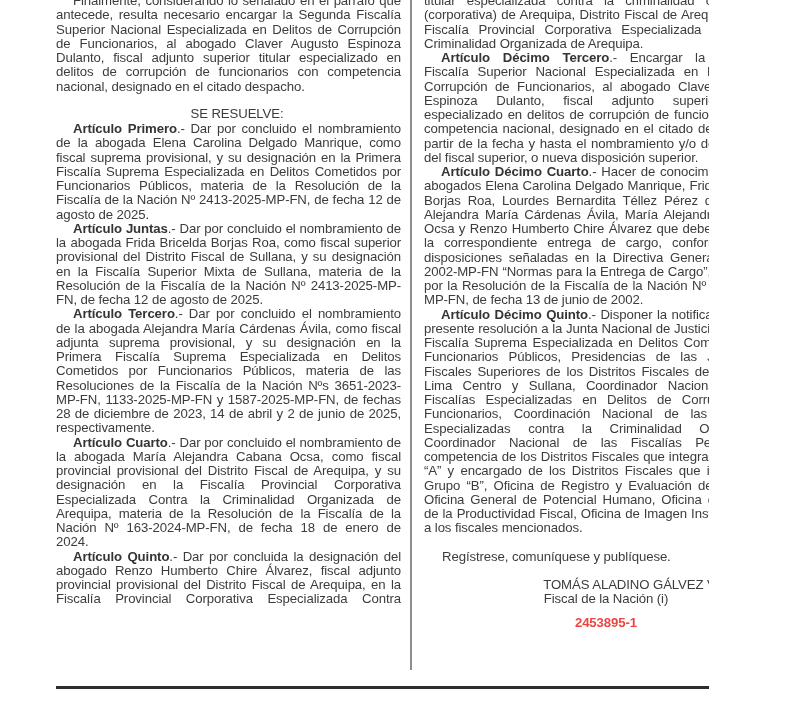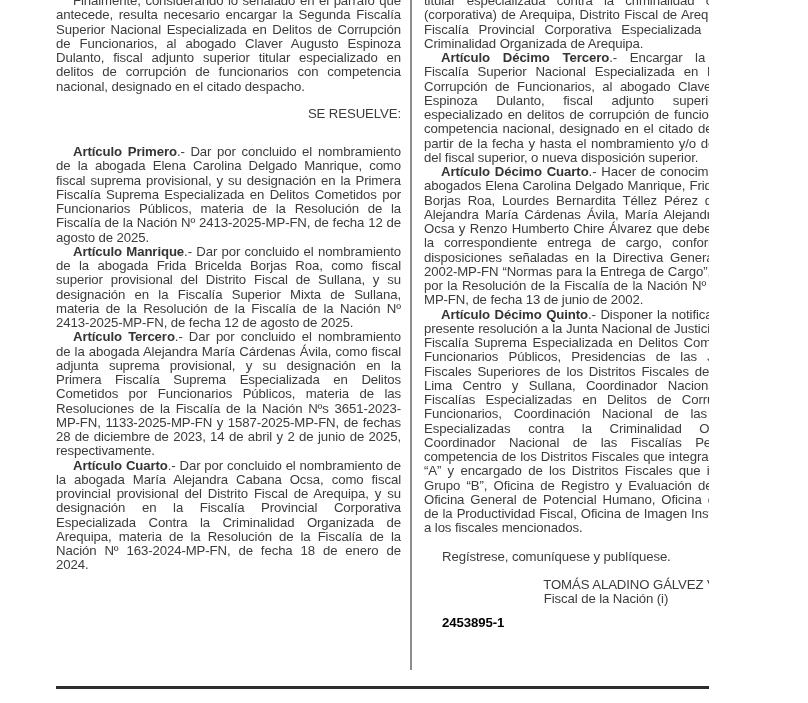--- a/index.html
+++ b/index.html
@@ -39,22 +39,22 @@
     text-indent: 17px;
   }
   .para .art {
     font-weight: bold;
     color: #343434;
   }
   .no-indent { text-indent: 0; }
   .justify-last { text-align-last: justify; }
 
   .standalone {
-    margin: 13px 0 24px 0;
-    text-align: right;
+    margin: 13px 0 1px 0;
+    text-align: center;
   }
 
   .closing {
     margin: 14px 0 0 0;
     padding-left: 18px;
     text-align: left;
   }
   .sig-name {
     margin: 14px 0 0 0;
     padding-left: 18px;
@@ -62,22 +62,22 @@
   }
   .sig-title {
     margin: 0;
     padding-left: 18px;
     text-align: center;
   }
   .pub-code {
     margin: 10px 0 0 0;
     padding-left: 18px;
     font-weight: bold;
-    color: #000000;
-    text-align: left;
+    color: #ef4444;
+    text-align: center;
   }
 
   .column-divider {
     position: absolute;
     left: 410px;
     top: 0;
     width: 2px;
     height: 670px;
     background: #8d8d8d;
   }
@@ -92,23 +92,24 @@
 </style>
 </head>
 <body>
 
 <div class="page">
 
   <div class="col col-left">
     <p class="para"><b class="art"></b><span>Finalmente, considerando lo señalado en el párrafo que antecede, resulta necesario encargar la Segunda Fiscalía Superior Nacional Especializada en Delitos de Corrupción de Funcionarios, al abogado Claver Augusto Espinoza Dulanto, fiscal adjunto superior titular especializado en delitos de corrupción de funcionarios con competencia nacional, designado en el citado despacho.</span></p>
     <p class="para standalone"><span>SE RESUELVE:</span></p>
     <p class="para"><b class="art">Artículo Primero</b><span>.- Dar por concluido el nombramiento de la abogada Elena Carolina Delgado Manrique, como fiscal suprema provisional, y su designación en la Primera Fiscalía Suprema Especializada en Delitos Cometidos por Funcionarios Públicos, materia de la Resolución de la Fiscalía de la Nación Nº 2413-2025-MP-FN, de fecha 12 de agosto de 2025.</span></p>
-    <p class="para"><b class="art">Artículo Manrique</b><span>.- Dar por concluido el nombramiento de la abogada Frida Bricelda Borjas Roa, como fiscal superior provisional del Distrito Fiscal de Sullana, y su designación en la Fiscalía Superior Mixta de Sullana, materia de la Resolución de la Fiscalía de la Nación Nº 2413-2025-MP-FN, de fecha 12 de agosto de 2025.</span></p>
+    <p class="para"><b class="art">Artículo Juntas</b><span>.- Dar por concluido el nombramiento de la abogada Frida Bricelda Borjas Roa, como fiscal superior provisional del Distrito Fiscal de Sullana, y su designación en la Fiscalía Superior Mixta de Sullana, materia de la Resolución de la Fiscalía de la Nación Nº 2413-2025-MP-FN, de fecha 12 de agosto de 2025.</span></p>
     <p class="para"><b class="art">Artículo Tercero</b><span>.- Dar por concluido el nombramiento de la abogada Alejandra María Cárdenas Ávila, como fiscal adjunta suprema provisional, y su designación en la Primera Fiscalía Suprema Especializada en Delitos Cometidos por Funcionarios Públicos, materia de las Resoluciones de la Fiscalía de la Nación Nºs 3651-2023-MP-FN, 1133-2025-MP-FN y 1587-2025-MP-FN, de fechas 28 de diciembre de 2023, 14 de abril y 2 de junio de 2025, respectivamente.</span></p>
     <p class="para"><b class="art">Artículo Cuarto</b><span>.- Dar por concluido el nombramiento de la abogada María Alejandra Cabana Ocsa, como fiscal provincial provisional del Distrito Fiscal de Arequipa, y su designación en la Fiscalía Provincial Corporativa Especializada Contra la Criminalidad Organizada de Arequipa, materia de la Resolución de la Fiscalía de la Nación Nº 163-2024-MP-FN, de fecha 18 de enero de 2024.</span></p>
+    <p class="para justify-last"><b class="art">Artículo Quinto</b><span>.- Dar por concluida la designación del abogado Renzo Humberto Chire Álvarez, fiscal adjunto provincial provisional del Distrito Fiscal de Arequipa, en la Fiscalía Provincial Corporativa Especializada Contra</span></p>
   </div>
 
   <div class="column-divider"></div>
 
   <div class="col col-right">
     <p class="para no-indent"><b class="art"></b><span>titular especializada contra la criminalidad organizada (corporativa) de Arequipa, Distrito Fiscal de Arequipa, en la Fiscalía Provincial Corporativa Especializada Contra la Criminalidad Organizada de Arequipa.</span></p>
     <p class="para"><b class="art">Artículo Décimo Tercero</b><span>.- Encargar la Segunda Fiscalía Superior Nacional Especializada en Delitos de Corrupción de Funcionarios, al abogado Claver Augusto Espinoza Dulanto, fiscal adjunto superior titular especializado en delitos de corrupción de funcionarios con competencia nacional, designado en el citado despacho, a partir de la fecha y hasta el nombramiento y/o designación del fiscal superior, o nueva disposición superior.</span></p>
     <p class="para"><b class="art">Artículo Décimo Cuarto</b><span>.- Hacer de conocimiento a los abogados Elena Carolina Delgado Manrique, Frida Bricelda Borjas Roa, Lourdes Bernardita Téllez Pérez de Vargas, Alejandra María Cárdenas Ávila, María Alejandra Cabana Ocsa y Renzo Humberto Chire Álvarez que deben efectuar la correspondiente entrega de cargo, conforme a las disposiciones señaladas en la Directiva General Nº 007-2002-MP-FN “Normas para la Entrega de Cargo”, aprobada por la Resolución de la Fiscalía de la Nación Nº 972-2002-MP-FN, de fecha 13 de junio de 2002.</span></p>
     <p class="para"><b class="art">Artículo Décimo Quinto</b><span>.- Disponer la notificación de la presente resolución a la Junta Nacional de Justicia, Primera Fiscalía Suprema Especializada en Delitos Cometidos por Funcionarios Públicos, Presidencias de las Juntas de Fiscales Superiores de los Distritos Fiscales de Arequipa, Lima Centro y Sullana, Coordinador Nacional de las Fiscalías Especializadas en Delitos de Corrupción de Funcionarios, Coordinación Nacional de las Fiscalías Especializadas contra la Criminalidad Organizada, Coordinador Nacional de las Fiscalías Penales de competencia de los Distritos Fiscales que integran el Grupo “A” y encargado de los Distritos Fiscales que integran el Grupo “B”, Oficina de Registro y Evaluación de Fiscales, Oficina General de Potencial Humano, Oficina de Control de la Productividad Fiscal, Oficina de Imagen Institucional y a los fiscales mencionados.</span></p>
 

